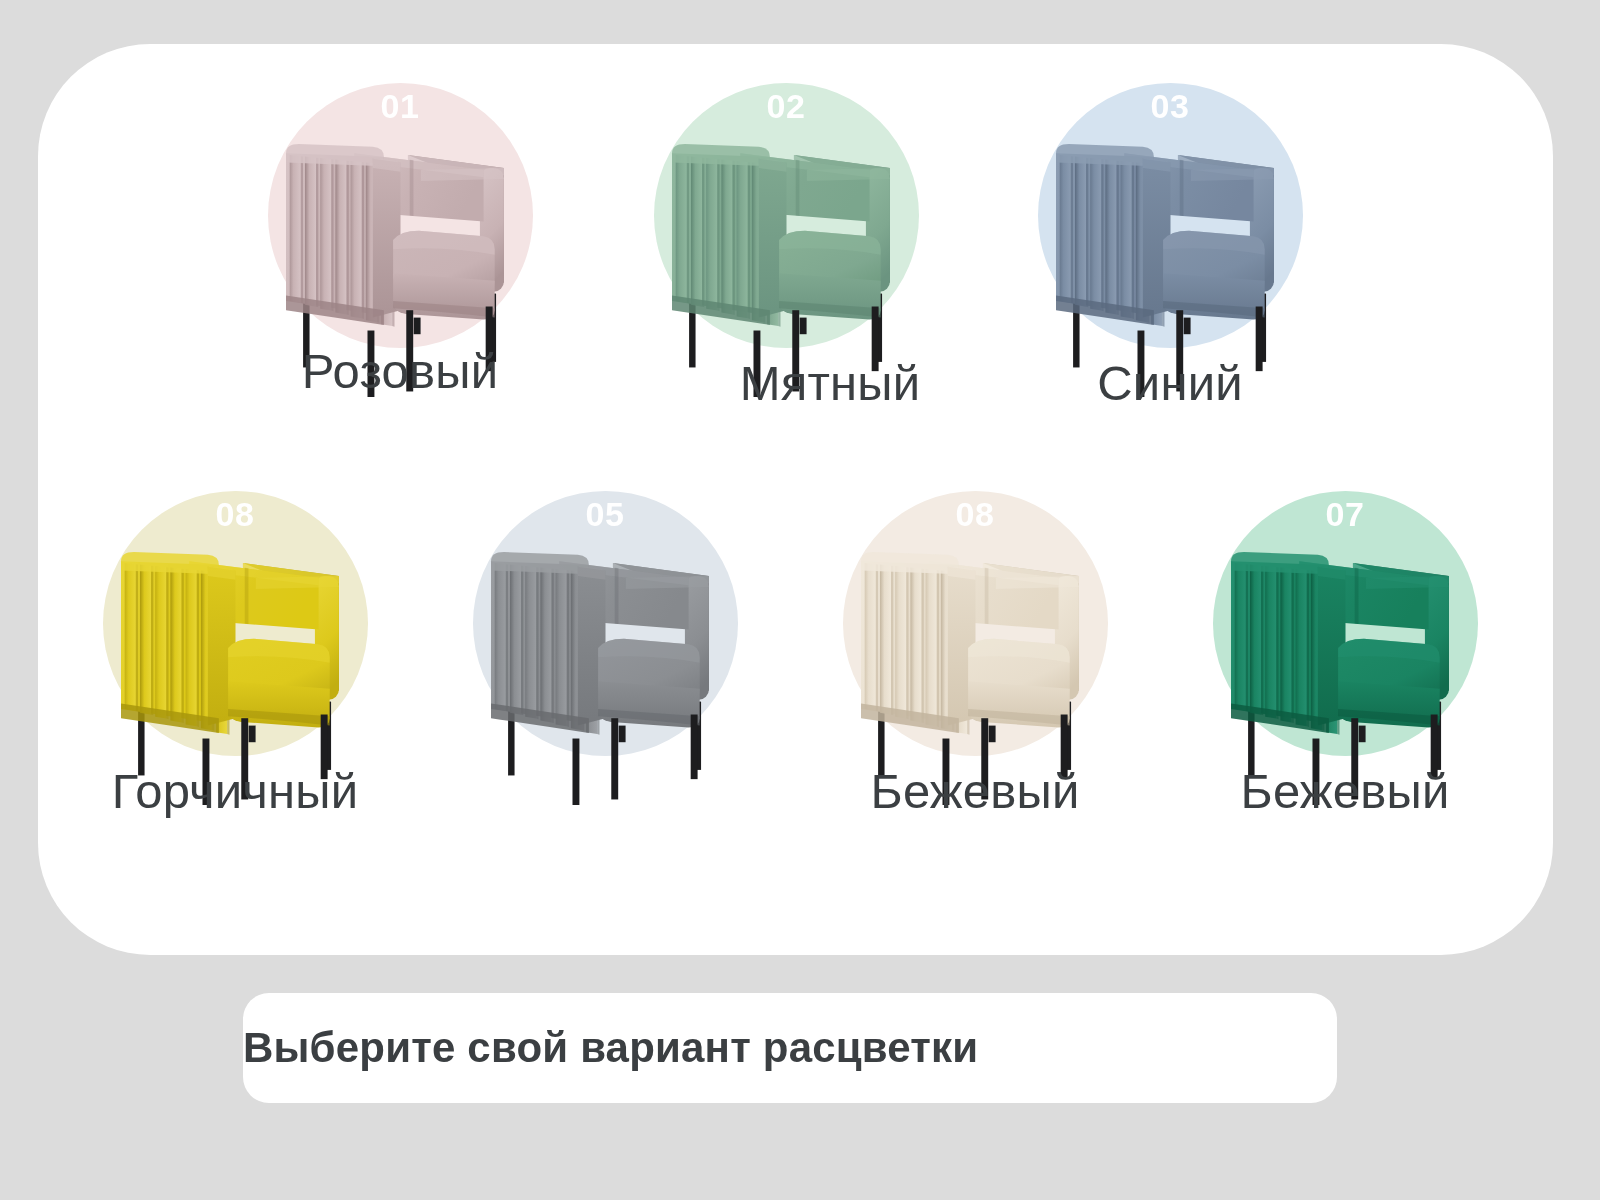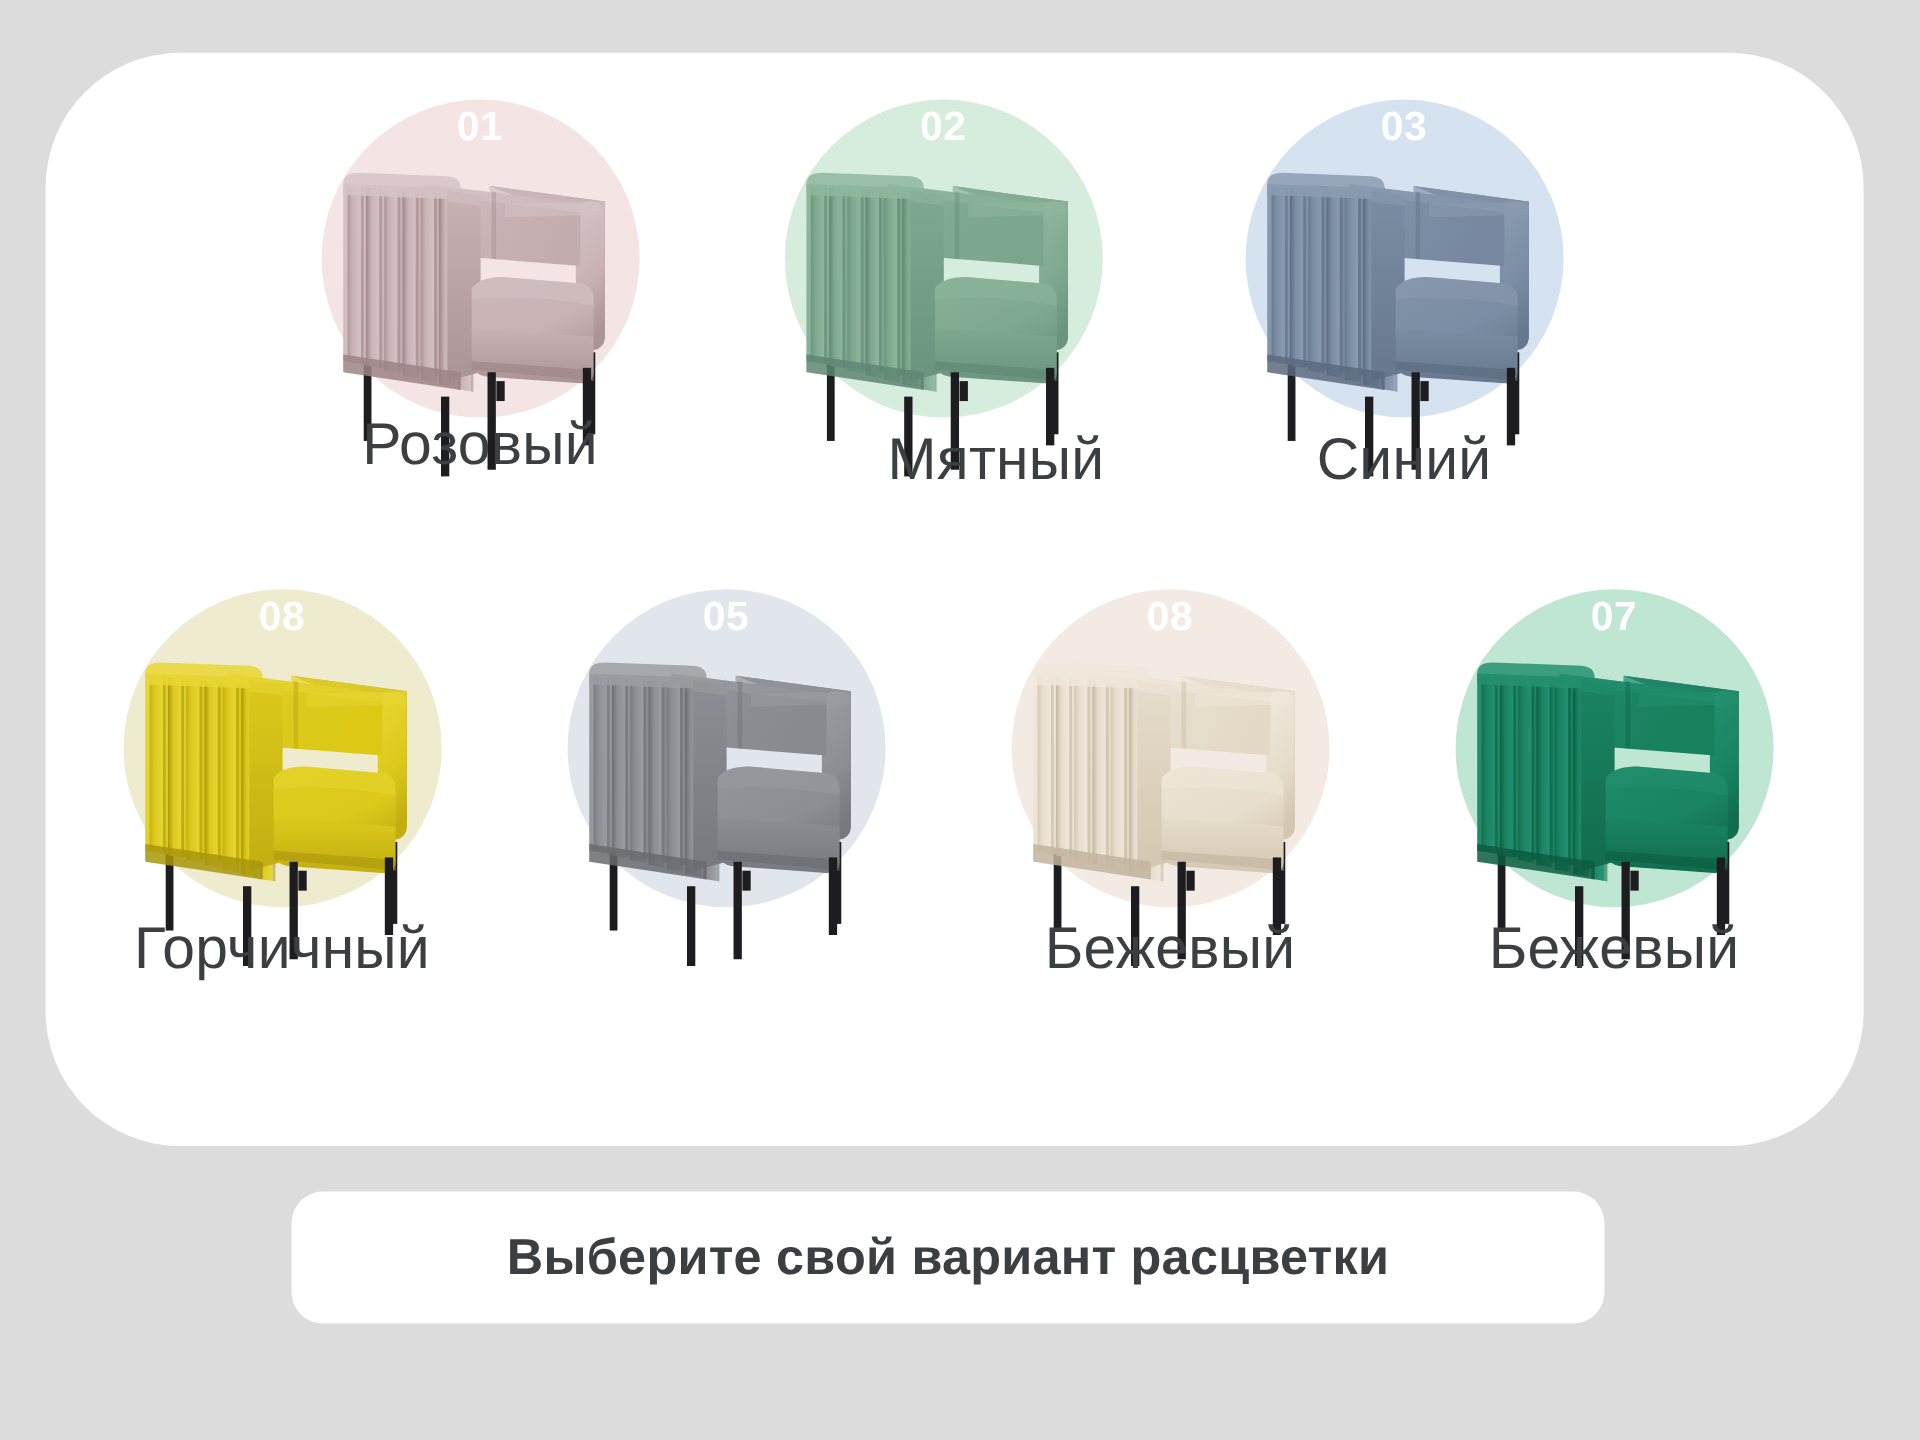--- a/index.html
+++ b/index.html
@@ -61,21 +61,20 @@
   }
 
   .banner{
     position:absolute;
     left:243px;top:993px;
     width:1094px;height:110px;
     background:#ffffff;
     border-radius:26px;
     display:flex;
     align-items:center;
-    justify-content:center;
   }
   .banner-text{
     color:#3b3f42;
     font-size:42px;
     font-weight:bold;
     letter-spacing:0.2px;
     font-family:"Liberation Sans","DejaVu Sans",sans-serif;
   }
 </style>
 </head>

